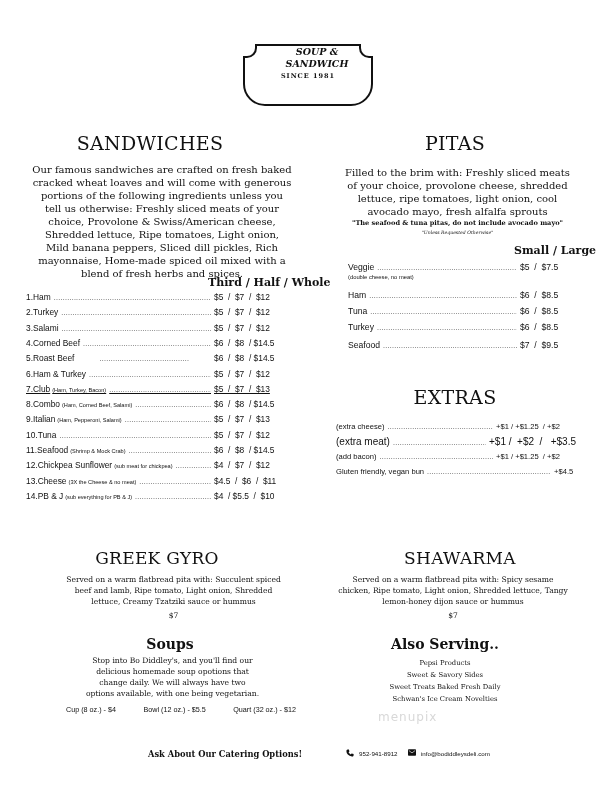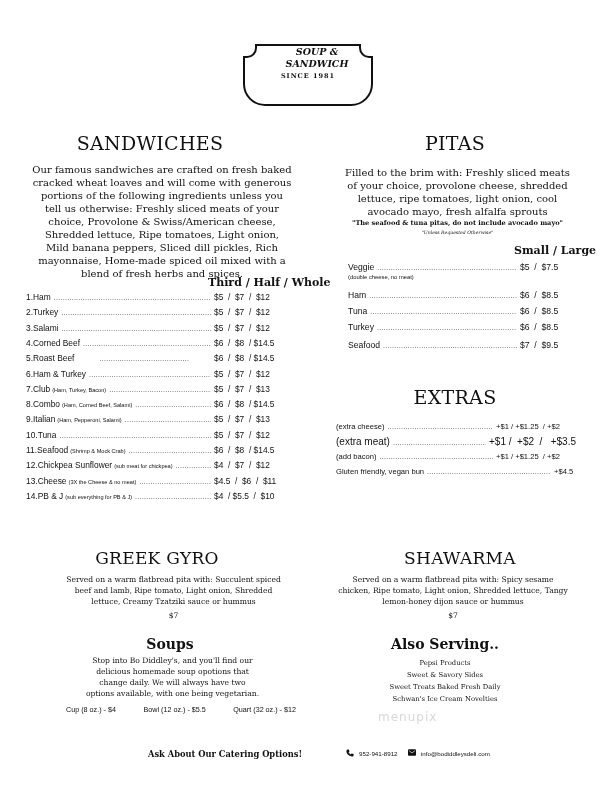--- a/index.html
+++ b/index.html
@@ -77,21 +77,21 @@
     <div class="row" style="left: 26px; top: 353.2px; width: 270px; gap: 22px;">
       <span class="name">5.Roast Beef</span>
       <span class="dots"></span>
       <span class="price" style="white-space: pre; min-width: 82px;">$6  /  $8  / $14.5</span>
     </div>
     <div class="row" style="left: 26px; top: 368.5px; width: 270px;">
       <span class="name">6.Ham &amp; Turkey</span>
       <span class="dots"></span>
       <span class="price" style="white-space: pre; min-width: 82px;">$5  /  $7  /  $12</span>
     </div>
-    <div class="row" style="left: 26px; top: 383.8px; width: 270px;">
+    <div class="row" style="left: 26px; top: 383.8px; width: 270px; text-decoration: underline;">
       <span class="name">7.Club</span>
       <span class="note">(Ham, Turkey, Bacon)</span>
       <span class="dots"></span>
       <span class="price" style="white-space: pre; min-width: 82px;">$5  /  $7  /  $13</span>
     </div>
     <div class="row" style="left: 26px; top: 399.1px; width: 270px;">
       <span class="name">8.Combo</span>
       <span class="note">(Ham, Corned Beef, Salami)</span>
       <span class="dots"></span>
       <span class="price" style="white-space: pre; min-width: 82px;">$6  /  $8  / $14.5</span>

